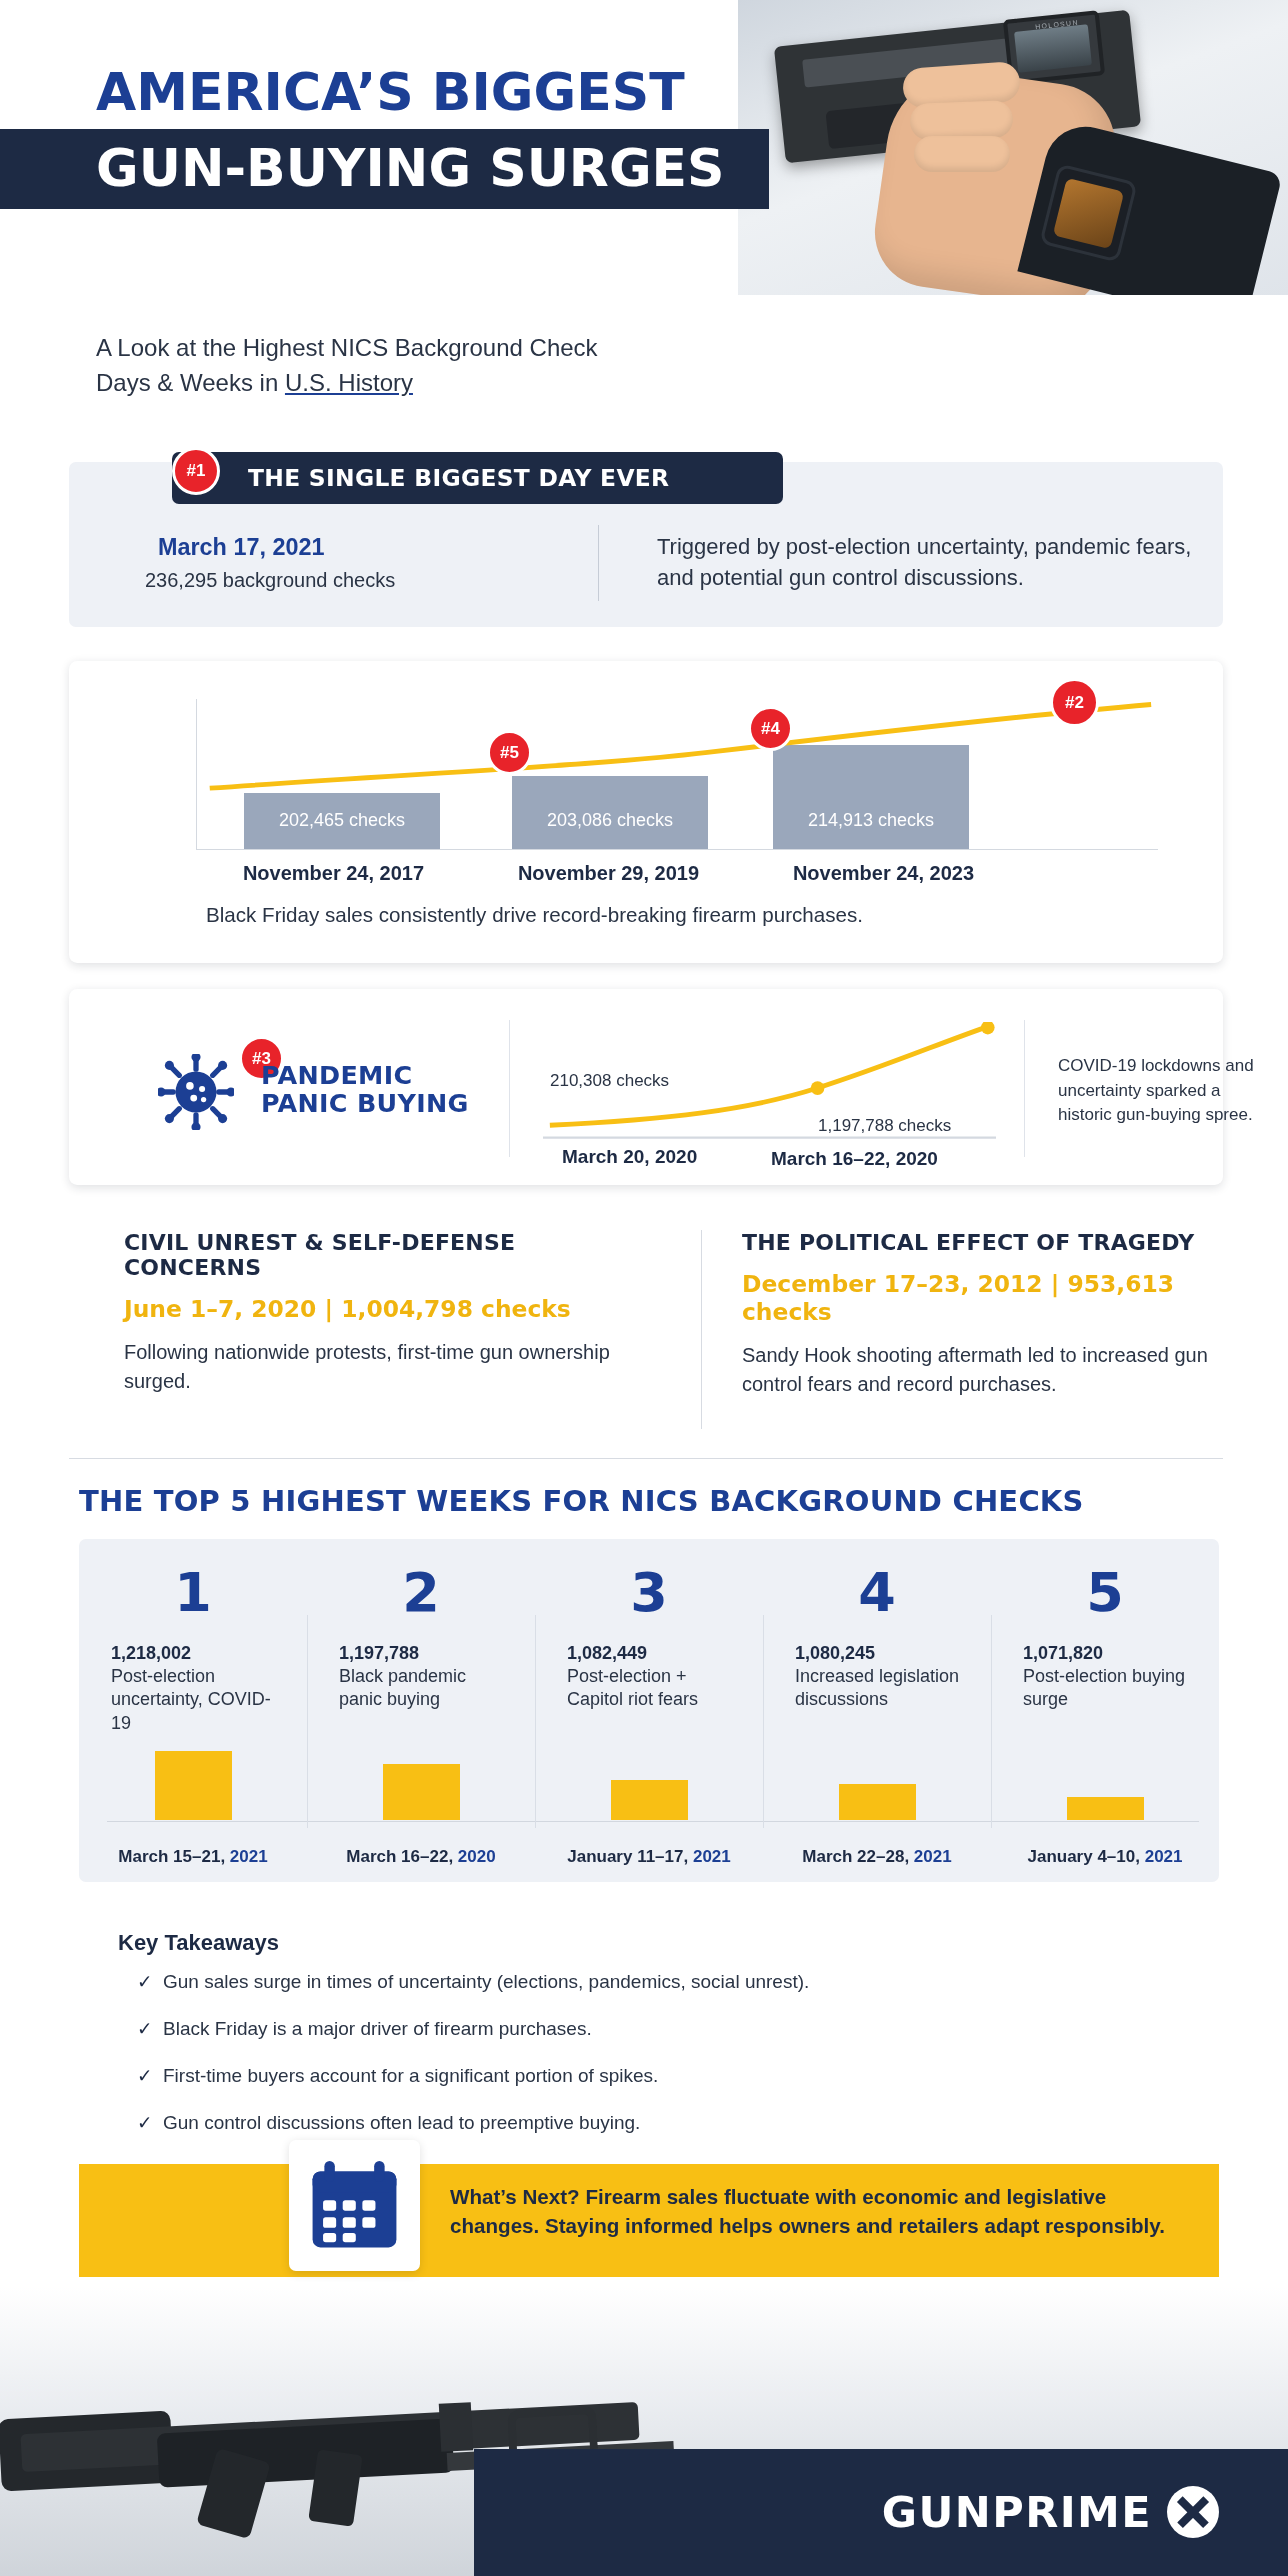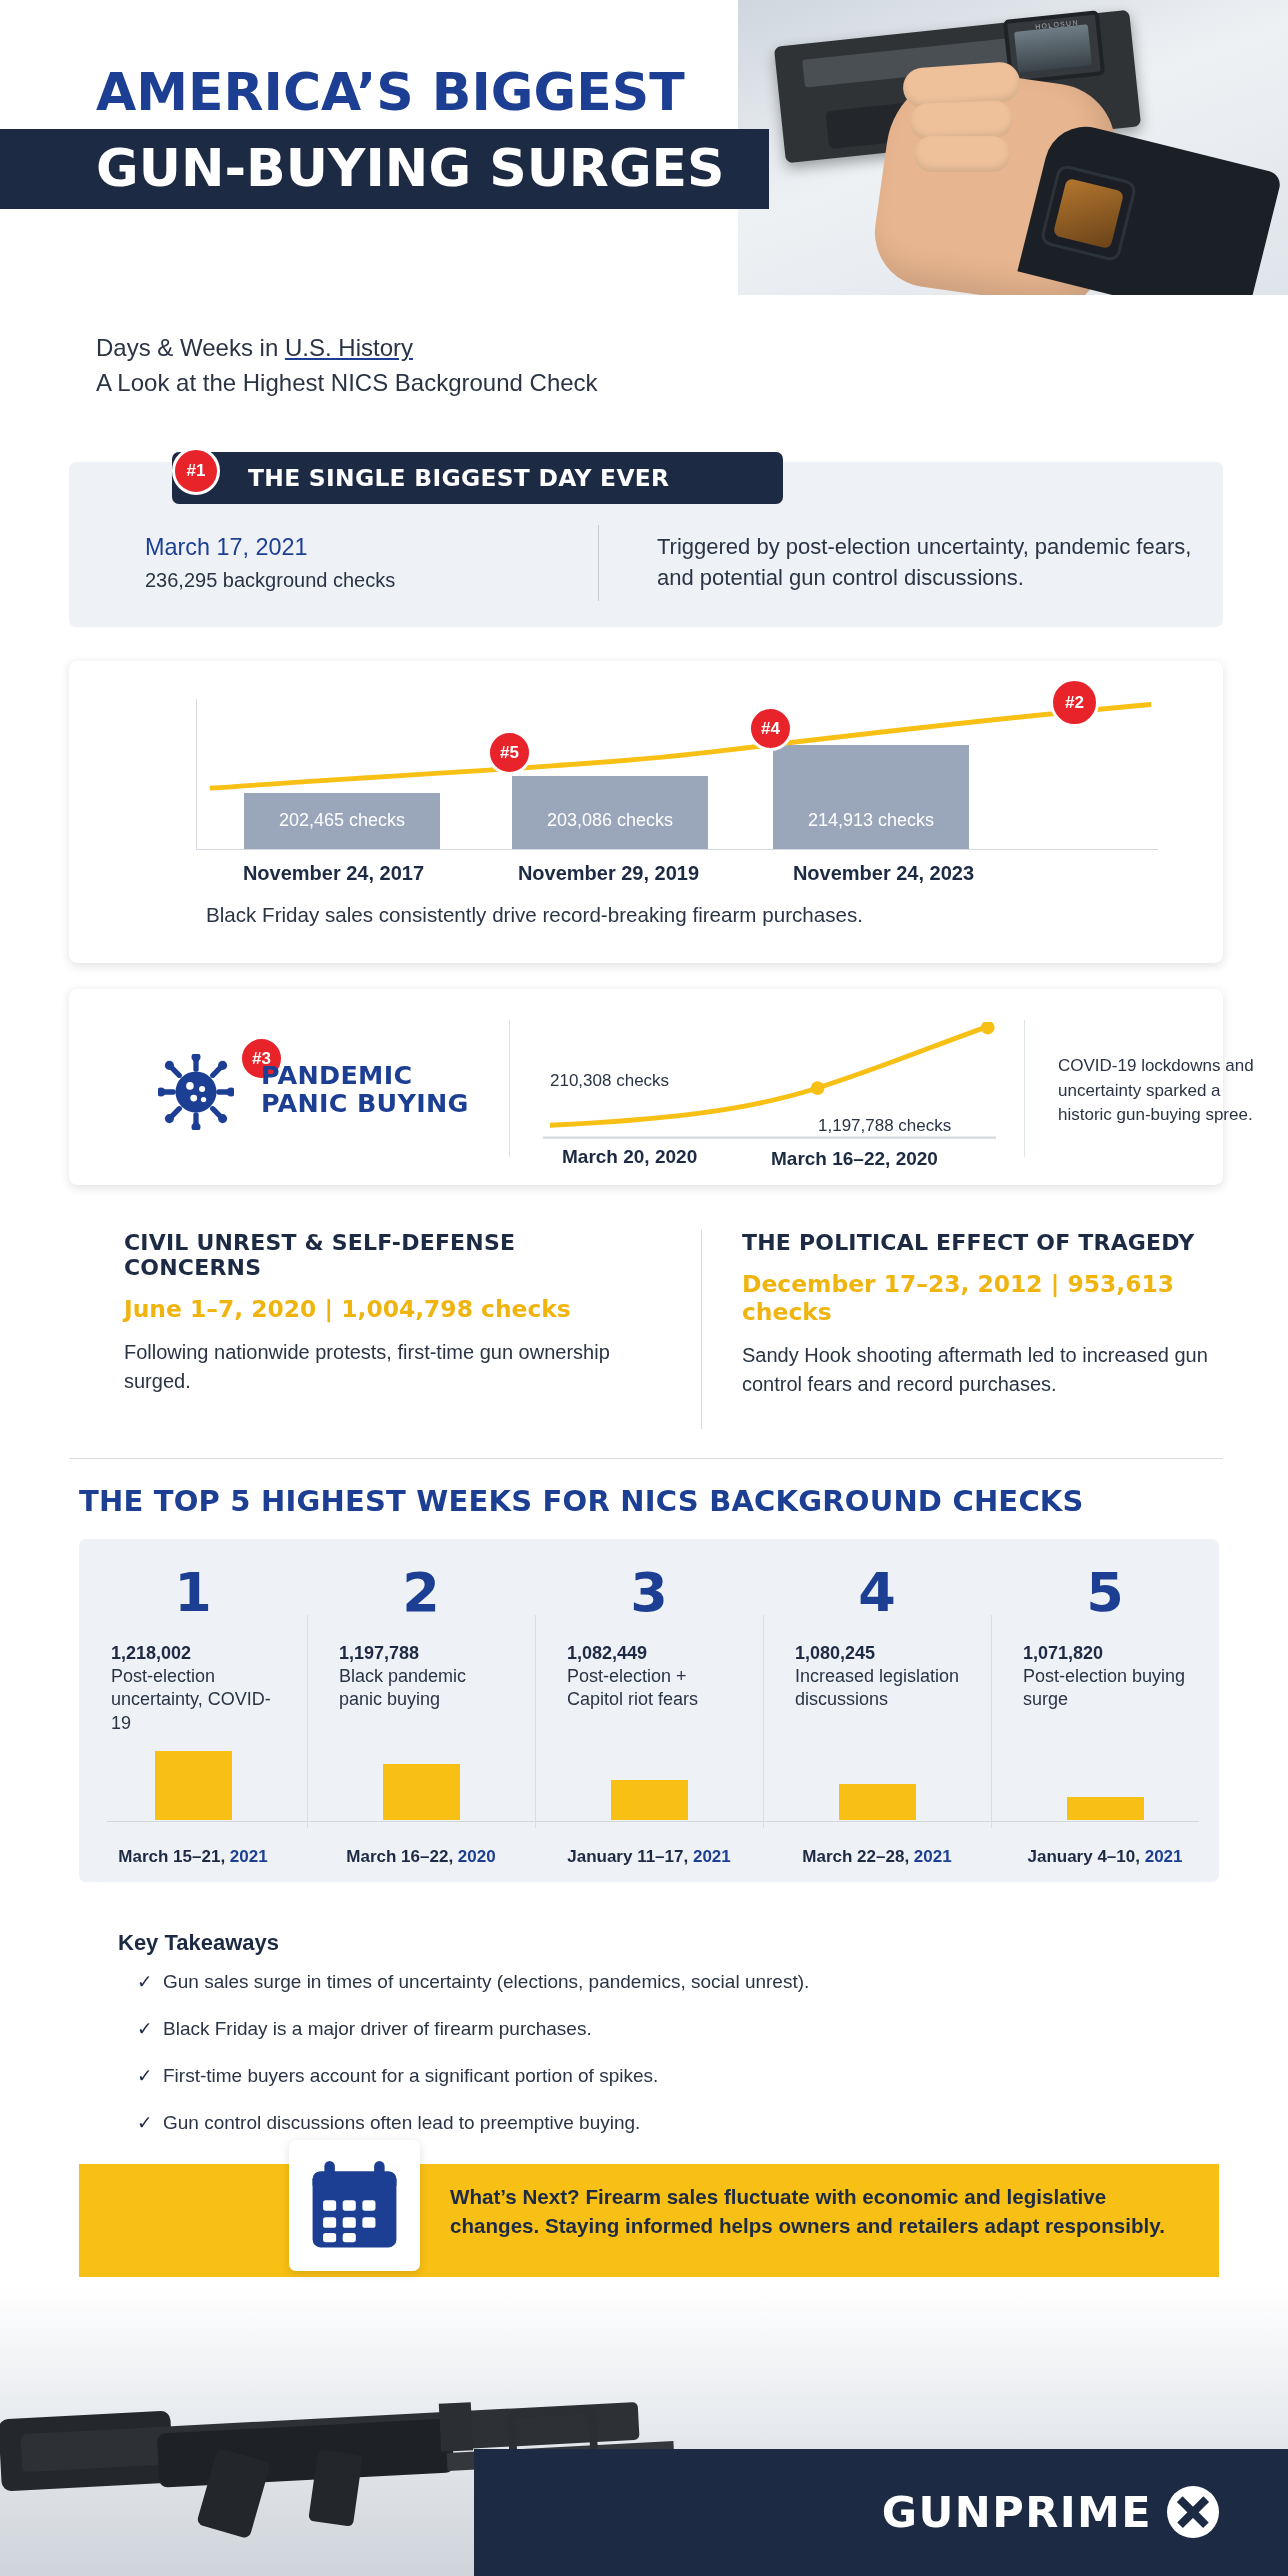--- a/index.html
+++ b/index.html
@@ -111,21 +111,21 @@
   .badge {
     position: absolute; border-radius: 50%; background: #e8232a; color: #fff;
     display: flex; align-items: center; justify-content: center;
     font-weight: 700; font-size: 17px; border: 3.4px solid #ffffff;
     font-family: "Liberation Sans", sans-serif;
   }
   .b1 { left: 103px; top: -15px; width: 48px; height: 48px; }
   .sec1-left {
     position: absolute; left: 76px; top: 72px; width: 440px;
   }
-  .sec1-date { color: #1c3f94; font-size: 23.4px; font-weight: 400; }
+  .sec1-date { color: #1c3f94; font-size: 23.4px; font-weight: 700; margin-left: 13px; }
   .sec1-checks { font-size: 20px; color: #2a3445; margin-top: 8.2px; }
   .divider-v {
     position: absolute; left: 529px; top: 63px; width: 1.4px; height: 76px; background: #c6ccd6;
   }
   .sec1-right {
     position: absolute; left: 556px; top: 69px; width: 570px;
     font-size: 22px; line-height: 1.42; color: #2a3445; margin-left: 32px;
   }
 
   
@@ -326,24 +326,24 @@
     </div>
 
     <div class="title-block">
       <div class="title-1">AMERICA’S BIGGEST</div>
       <div class="title-bar">
         <div class="title-2">GUN-BUYING SURGES</div>
       </div>
     </div>
 
     <div class="subtitle">
+      <div>A Look at the Highest NICS Background Check</div>
       <div>
         <span>Days &amp; Weeks in </span><u>U.S. History</u>
       </div>
-      <div>A Look at the Highest NICS Background Check</div>
     </div>
   </div>
 
   <div class="sec1">
     <div class="dark-tab">
       <span>THE SINGLE BIGGEST DAY EVER</span>
     </div>
     <div class="badge b1">#1</div>
     <div class="sec1-left">
       <div class="sec1-date">March 17, 2021</div>

